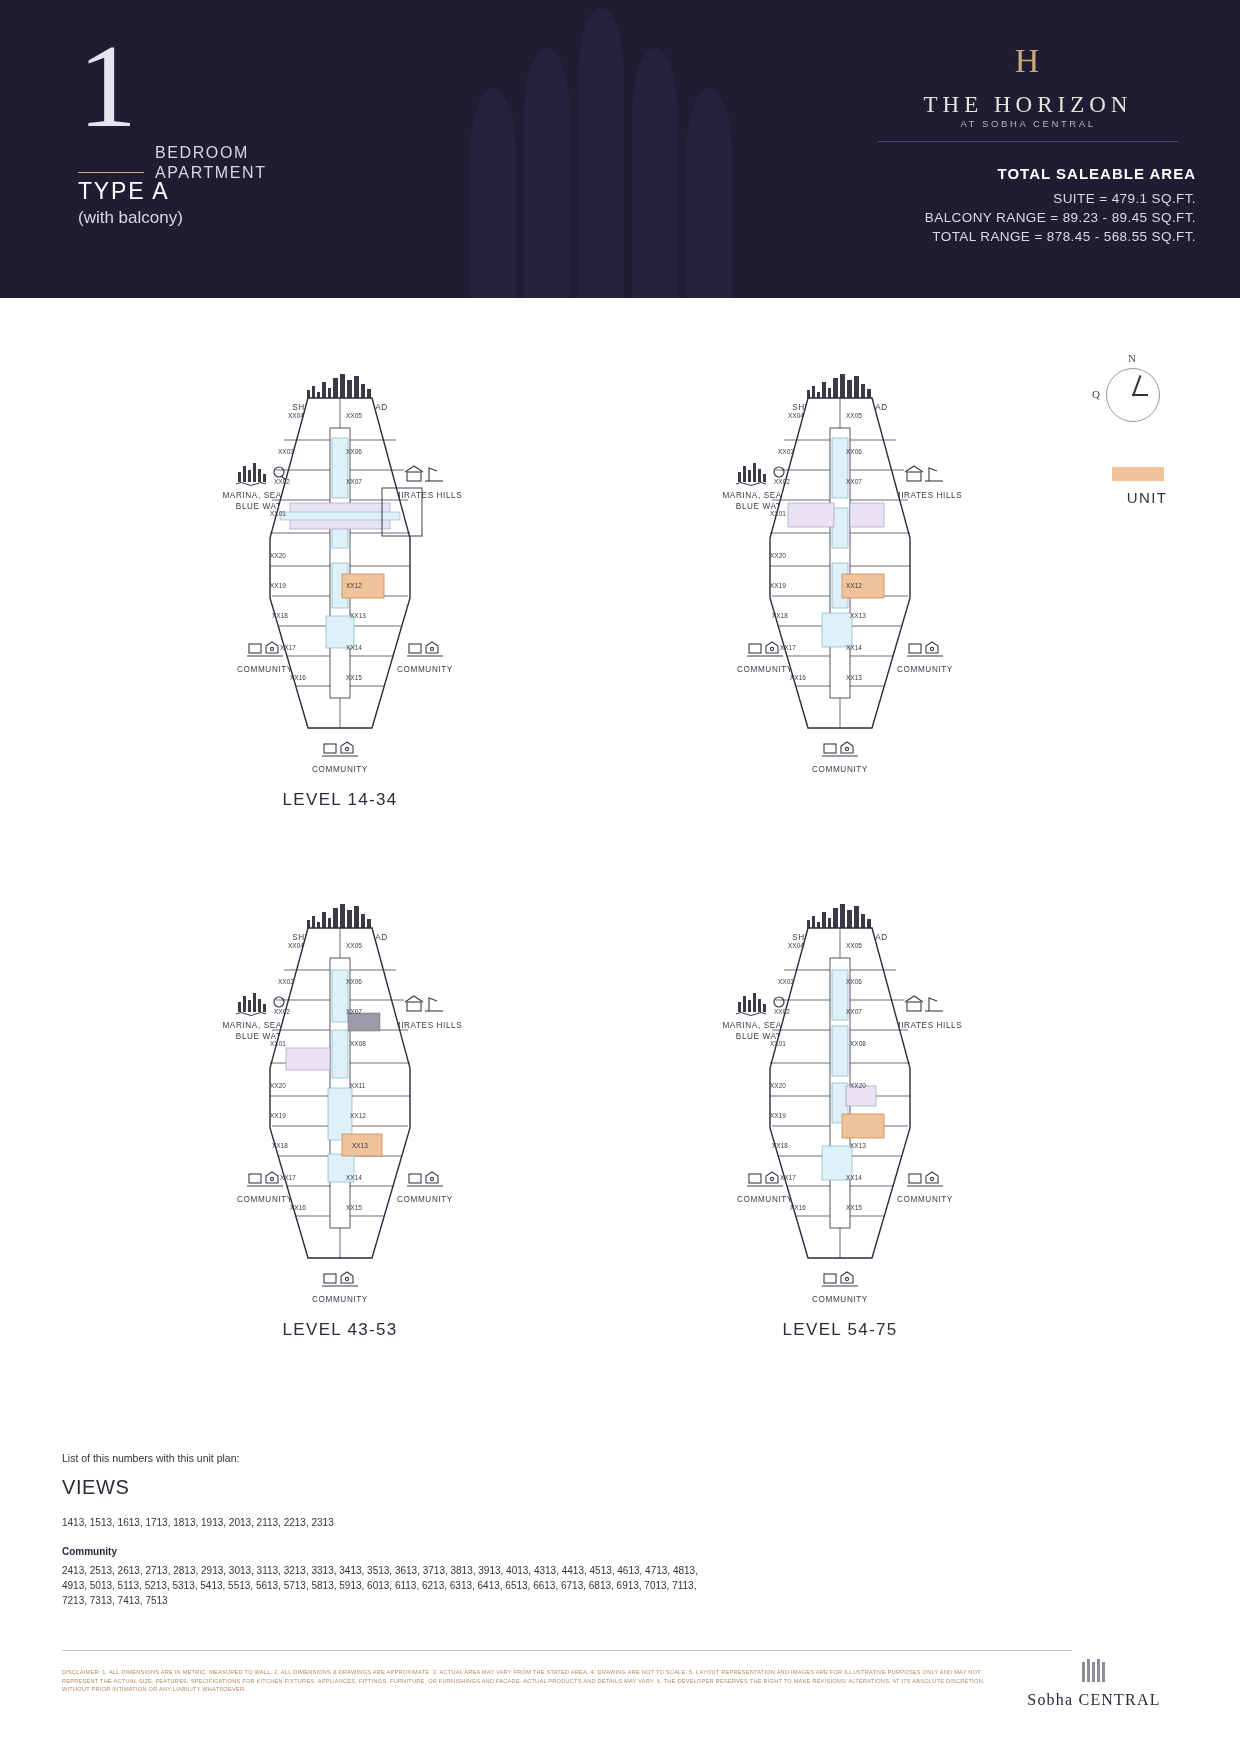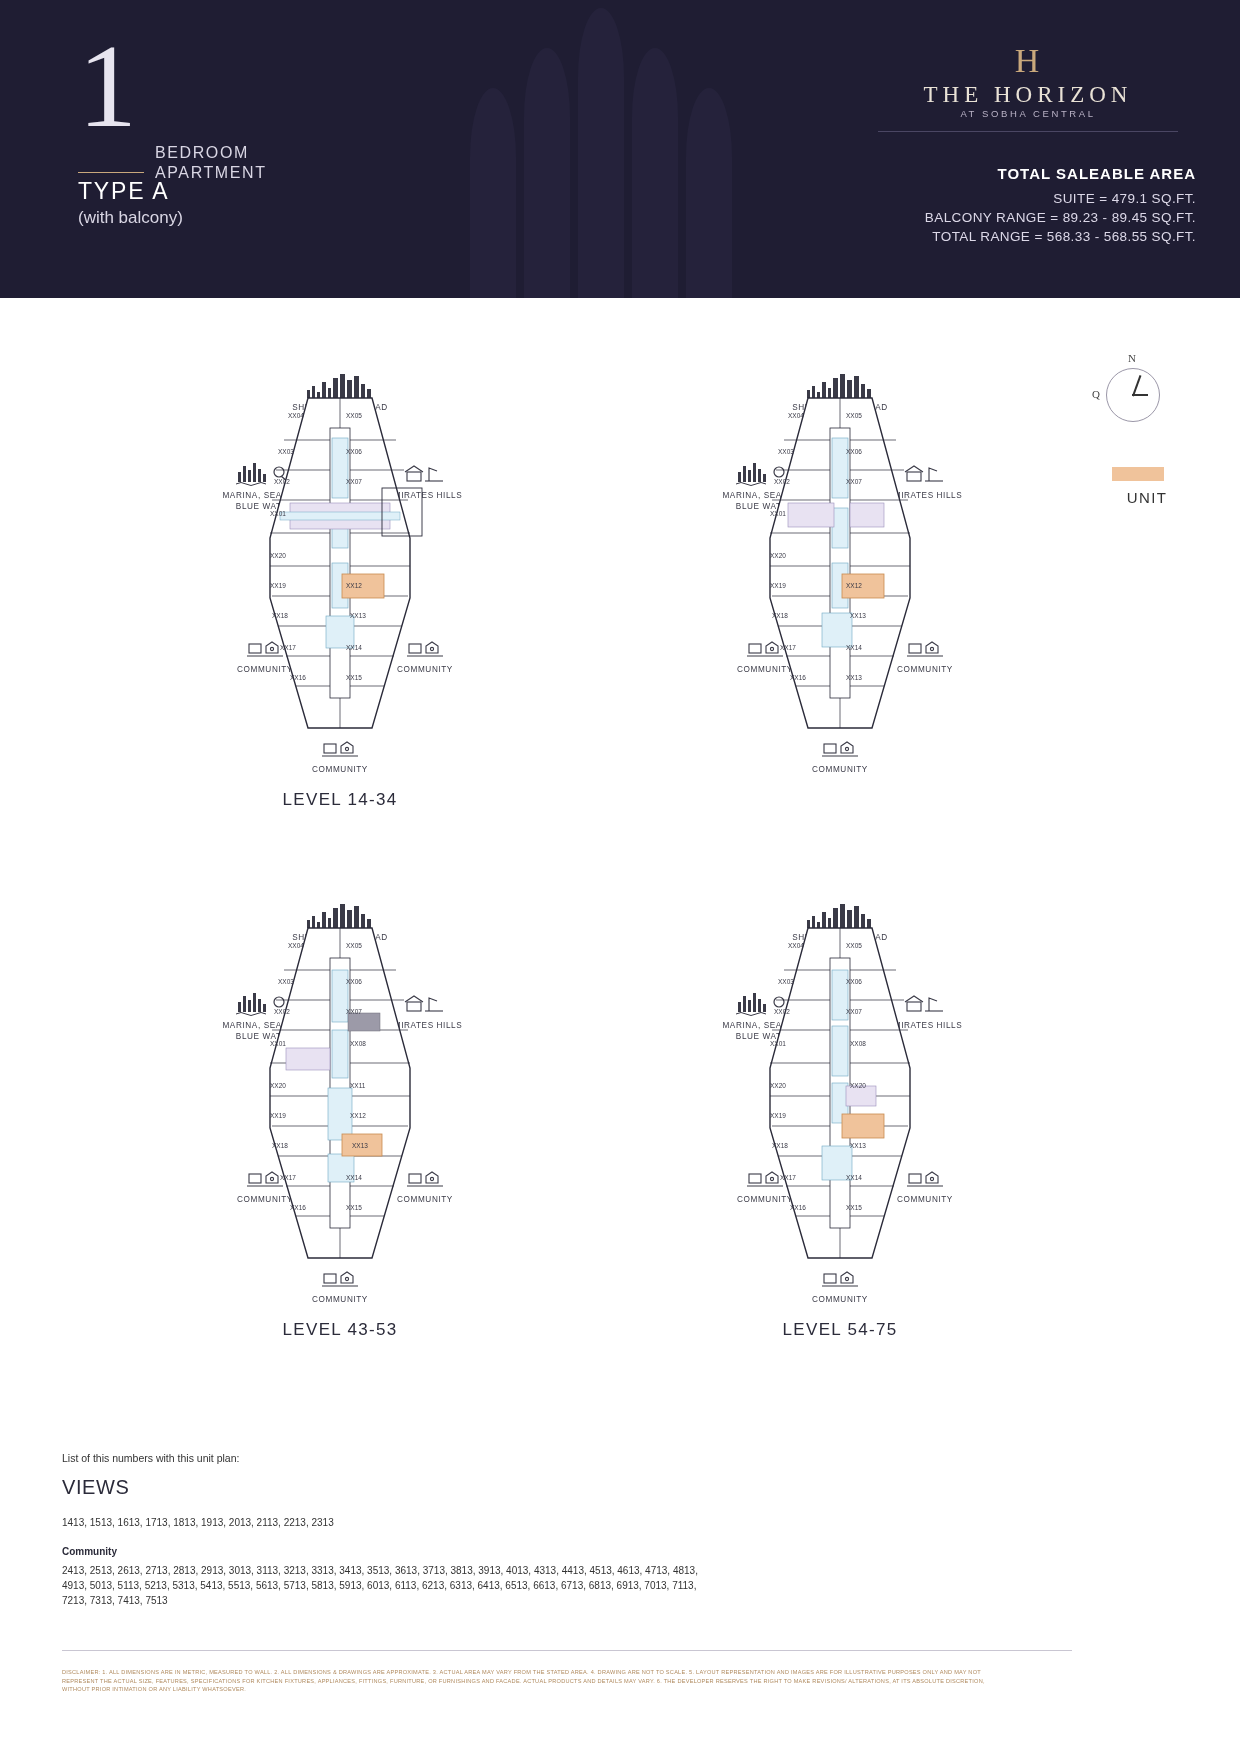--- a/index.html
+++ b/index.html
@@ -89,21 +89,21 @@
     font-family: "Liberation Serif", serif;
     color: #c9a87c;
     letter-spacing: 2px;
     line-height: 38px;
   }
   .brand-name {
     font-size: 23px;
     letter-spacing: 5px;
     font-family: "Liberation Serif", serif;
     color: #e9e2d6;
-    margin-top: 2px;
+    margin-top: 12px;
   }
   .brand-sub {
     font-size: 9.5px;
     letter-spacing: 2.6px;
     color: #b9b2c6;
     margin-top: 0;
   }
   .brand-rule {
     width: 300px; height: 1px;
     background: #4a4663;
@@ -327,21 +327,21 @@
       <div class="brand-mark">H</div>
       <div class="brand-name">THE HORIZON</div>
       <div class="brand-sub">AT SOBHA CENTRAL</div>
       <div class="brand-rule"></div>
     </div>
 
     <div class="area-block">
       <div class="area-title">TOTAL SALEABLE AREA</div>
       <div class="area-line">SUITE = 479.1 SQ.FT.</div>
       <div class="area-line">BALCONY RANGE = 89.23 - 89.45 SQ.FT.</div>
-      <div class="area-line">TOTAL RANGE = 568.33 - 568.55 SQ.FT.</div>
+      <div class="area-line">TOTAL RANGE = 878.45 - 568.55 SQ.FT.</div>
     </div>
   </div>
 
   <div class="compass">
     <div class="compass-circle"></div>
     <div class="compass-n">N</div>
     <div class="compass-q">Q</div>
     <div class="compass-needle"></div>
     <div class="compass-needle2"></div>
   </div>
@@ -885,14 +885,28 @@
     <div>
       <div class="grp-title">Community</div>
       <div class="grp-body">2413, 2513, 2613, 2713, 2813, 2913, 3013, 3113, 3213, 3313, 3413, 3513, 3613, 3713, 3813, 3913, 4013, 4313, 4413, 4513, 4613, 4713, 4813, 4913, 5013, 5113, 5213, 5313, 5413, 5513, 5613, 5713, 5813, 5913, 6013, 6113, 6213, 6313, 6413, 6513, 6613, 6713, 6813, 6913, 7013, 7113, 7213, 7313, 7413, 7513</div>
     </div>
   </div>
 
   <div class="footer-rule"></div>
 
   <div class="disclaimer">DISCLAIMER: 1. ALL DIMENSIONS ARE IN METRIC, MEASURED TO WALL. 2. ALL DIMENSIONS &amp; DRAWINGS ARE APPROXIMATE.  3. ACTUAL AREA MAY VARY FROM THE STATED AREA. 4. DRAWING ARE NOT TO SCALE. 5. LAYOUT REPRESENTATION AND IMAGES ARE FOR ILLUSTRATIVE PURPOSES ONLY AND MAY NOT REPRESENT THE ACTUAL SIZE, FEATURES, SPECIFICATIONS FOR KITCHEN FIXTURES, APPLIANCES, FITTINGS, FURNITURE, OR FURNISHINGS AND FACADE. ACTUAL PRODUCTS AND DETAILS MAY VARY. 6. THE DEVELOPER RESERVES THE RIGHT TO MAKE REVISIONS/ ALTERATIONS, AT ITS ABSOLUTE DISCRETION, WITHOUT PRIOR INTIMATION OR ANY LIABILITY WHATSOEVER.</div>
 
+  <div class="sobha-footer">
+    <div class="sobha-mark">
+      <svg width="28" height="26" viewBox="0 0 28 26">
+        <g fill="#8d8a99">
+          <rect x="2" y="4" width="3" height="20"></rect>
+            <rect x="7" y="1" width="3" height="23"></rect>
+          <rect x="12" y="4" width="3" height="20"></rect>
+            <rect x="17" y="1" width="3" height="23"></rect>
+          <rect x="22" y="4" width="3" height="20"></rect>
+        </g>
+      </svg>
+    </div>
+    <div class="sobha-name">Sobha CENTRAL</div>
+  </div>
 
 </div>
 
 </body></html>

